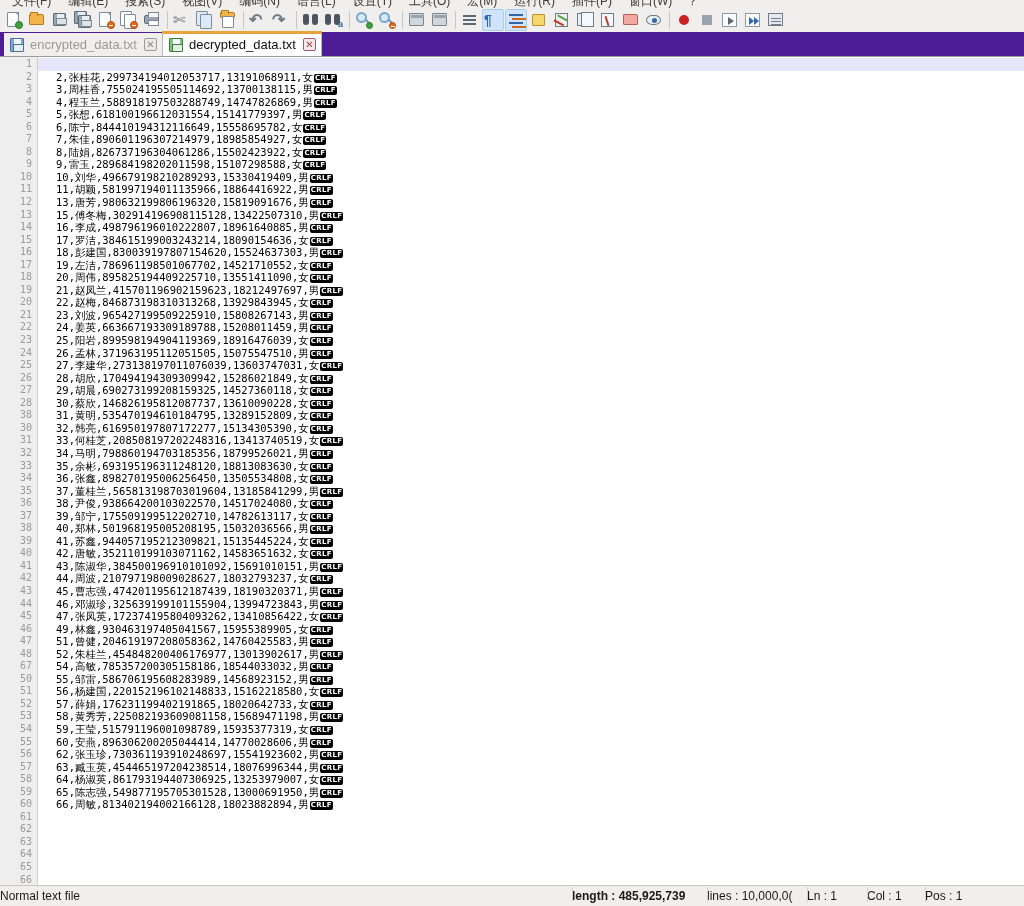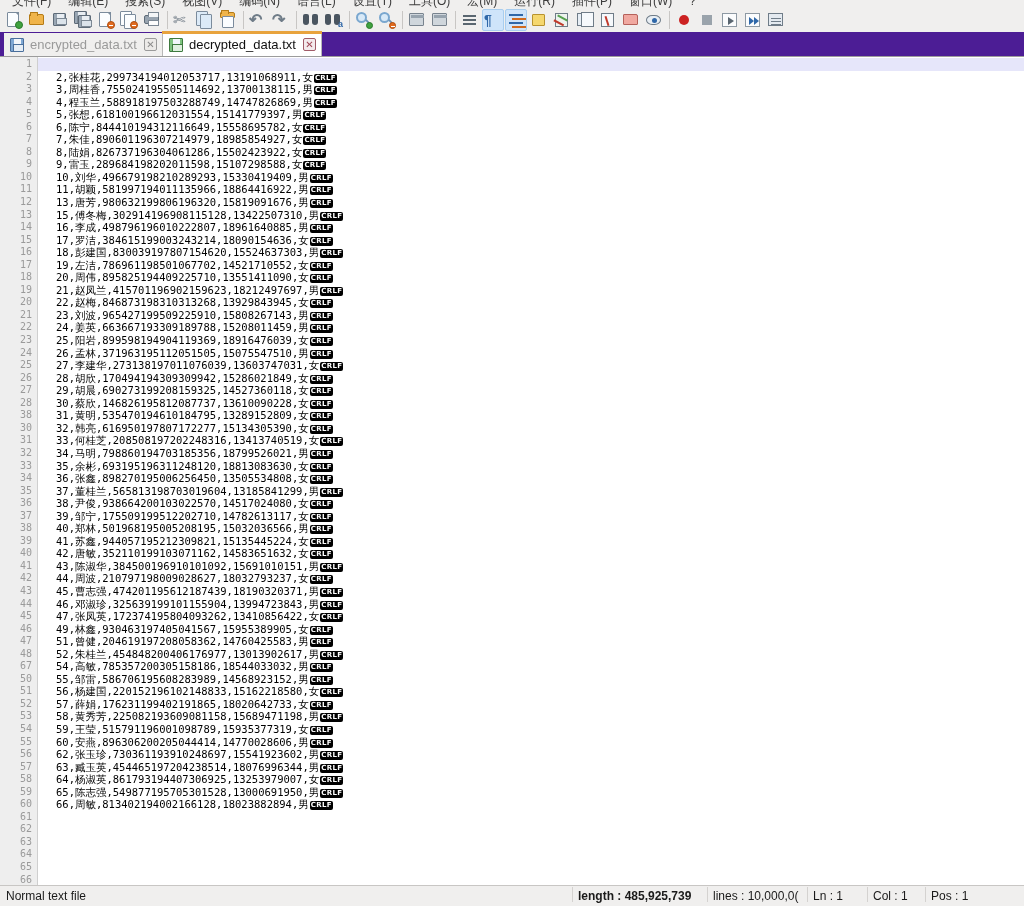--- a/index.html
+++ b/index.html
@@ -229,21 +229,21 @@
   
   #statusbar {
     position: absolute; bottom: 0; left: 0; width: 1024px; height: 21px;
     background: #f0efee;
     border-top: 1px solid #c8c6c4;
     display: flex; align-items: center;
     font-size: 12px; color: #1a1a1a;
   }
   .sb-cell {
     height: 22px; display:flex; align-items:center;
-    padding-left: 6px; white-space: nowrap; overflow: hidden;
+    white-space: nowrap; overflow: hidden;
     position: relative;
   }
   .sb-cell + .sb-cell::before {
     content:""; position:absolute; left:0; top:2px; height:15px; width:1px; background:#d4d2d0;
   }
   #sb-doctype { width: 572px; }
   #sb-length  { width: 135px; font-weight: bold; }
   #sb-lines   { width: 100px; text-align: center; }
   #sb-ln      { width: 60px; }
   #sb-col     { width: 58px; }

